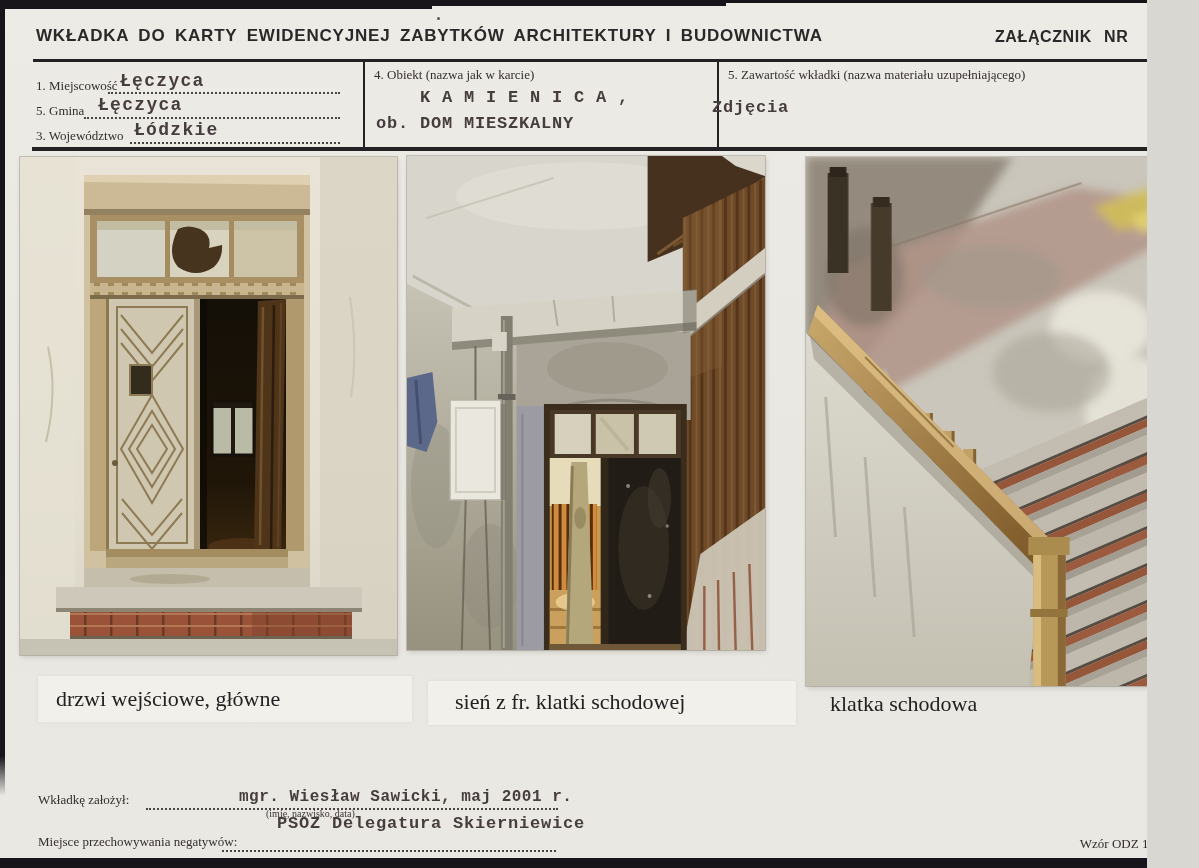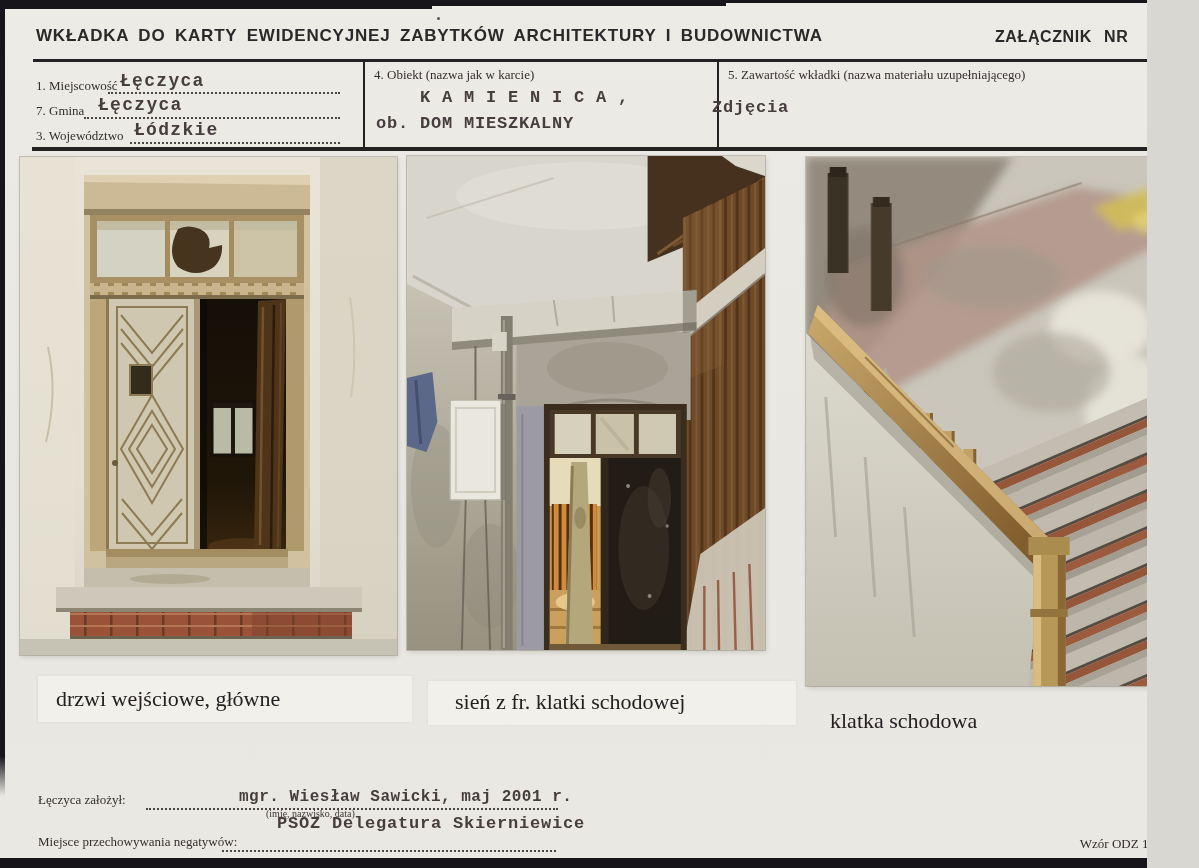--- a/index.html
+++ b/index.html
@@ -46,21 +46,21 @@
 
   <div class="abs ink" style="left:33px;top:59px;width:1133px;height:3px;"></div>
   <div class="abs ink" style="left:32px;top:147px;width:1134px;height:4px;"></div>
   <div class="abs ink" style="left:363px;top:59px;width:2px;height:92px;"></div>
   <div class="abs ink" style="left:717px;top:59px;width:2px;height:92px;"></div>
 
   <div class="abs label" style="left:36px;top:78px;">1. Miejscowość</div>
   <div class="abs dots" style="left:108px;top:90px;width:232px;"></div>
   <div class="abs mono typed t18" style="left:120px;top:71px;">Łęczyca</div>
 
-  <div class="abs label" style="left:36px;top:103px;">7. Gmina</div>
+  <div class="abs label" style="left:36px;top:103px;">5. Gmina</div>
   <div class="abs dots" style="left:84px;top:115px;width:256px;"></div>
   <div class="abs mono typed t18" style="left:98px;top:95px;">Łęczyca</div>
 
   <div class="abs label" style="left:36px;top:128px;">3. Województwo</div>
   <div class="abs dots" style="left:130px;top:140px;width:210px;"></div>
   <div class="abs mono typed t18" style="left:134px;top:120px;">Łódzkie</div>
 
   <div class="abs label-sm" style="left:374px;top:67px;">4. Obiekt (nazwa jak w karcie)</div>
   <div class="abs mono typed t17" style="left:376px;top:88px;margin-left:44px;">K A M I E N I C A ,</div>
   <div class="abs mono typed t17" style="left:376px;top:114px;">ob. DOM MIESZKALNY</div>
@@ -359,23 +359,23 @@
       <rect x="231" y="390" width="33" height="139" fill="#b89858"></rect>
       <rect x="231" y="390" width="8" height="139" fill="#d8bc80"></rect>
       <rect x="256" y="390" width="8" height="139" fill="#8a6838"></rect>
       <rect x="226" y="380" width="42" height="18" fill="#a98c4e"></rect>
       <rect x="228" y="452" width="38" height="8" fill="#93743c"></rect>
     </svg>
   </figure>
 
   <div class="abs caption" style="left:455px;top:689px;">sień z fr. klatki schodowej</div>
   <div class="abs caption" style="left:56px;top:686px;">drzwi wejściowe, główne</div>
-  <div class="abs caption" style="left:830px;top:708px;">klatka schodowa</div>
-
-  <div class="abs label" style="left:38px;top:792px;">Łęczyca założył:</div>
+  <div class="abs caption" style="left:830px;top:691px;">klatka schodowa</div>
+
+  <div class="abs label" style="left:38px;top:792px;">Wkładkę założył:</div>
   <div class="abs dots" style="left:146px;top:806px;width:412px;"></div>
   <div class="abs mono typed t16" style="left:198px;top:788px;padding-left:41px;">mgr. Wiesław Sawicki, maj 2001 r.</div>
   <div class="abs note" style="left:266px;top:808px;">(imię, nazwisko, data)</div>
   <div class="abs mono typed t17" style="left:277px;top:814px;">PSOZ Delegatura Skierniewice</div>
   <div class="abs label" style="left:38px;top:834px;">Miejsce przechowywania negatywów:</div>
   <div class="abs dots" style="left:222px;top:848px;width:334px;"></div>
   <div class="abs wzor" style="left:1060px;top:836px;width:118px;">Wzór ODZ 1995 r.</div>
 
 </div>
 

